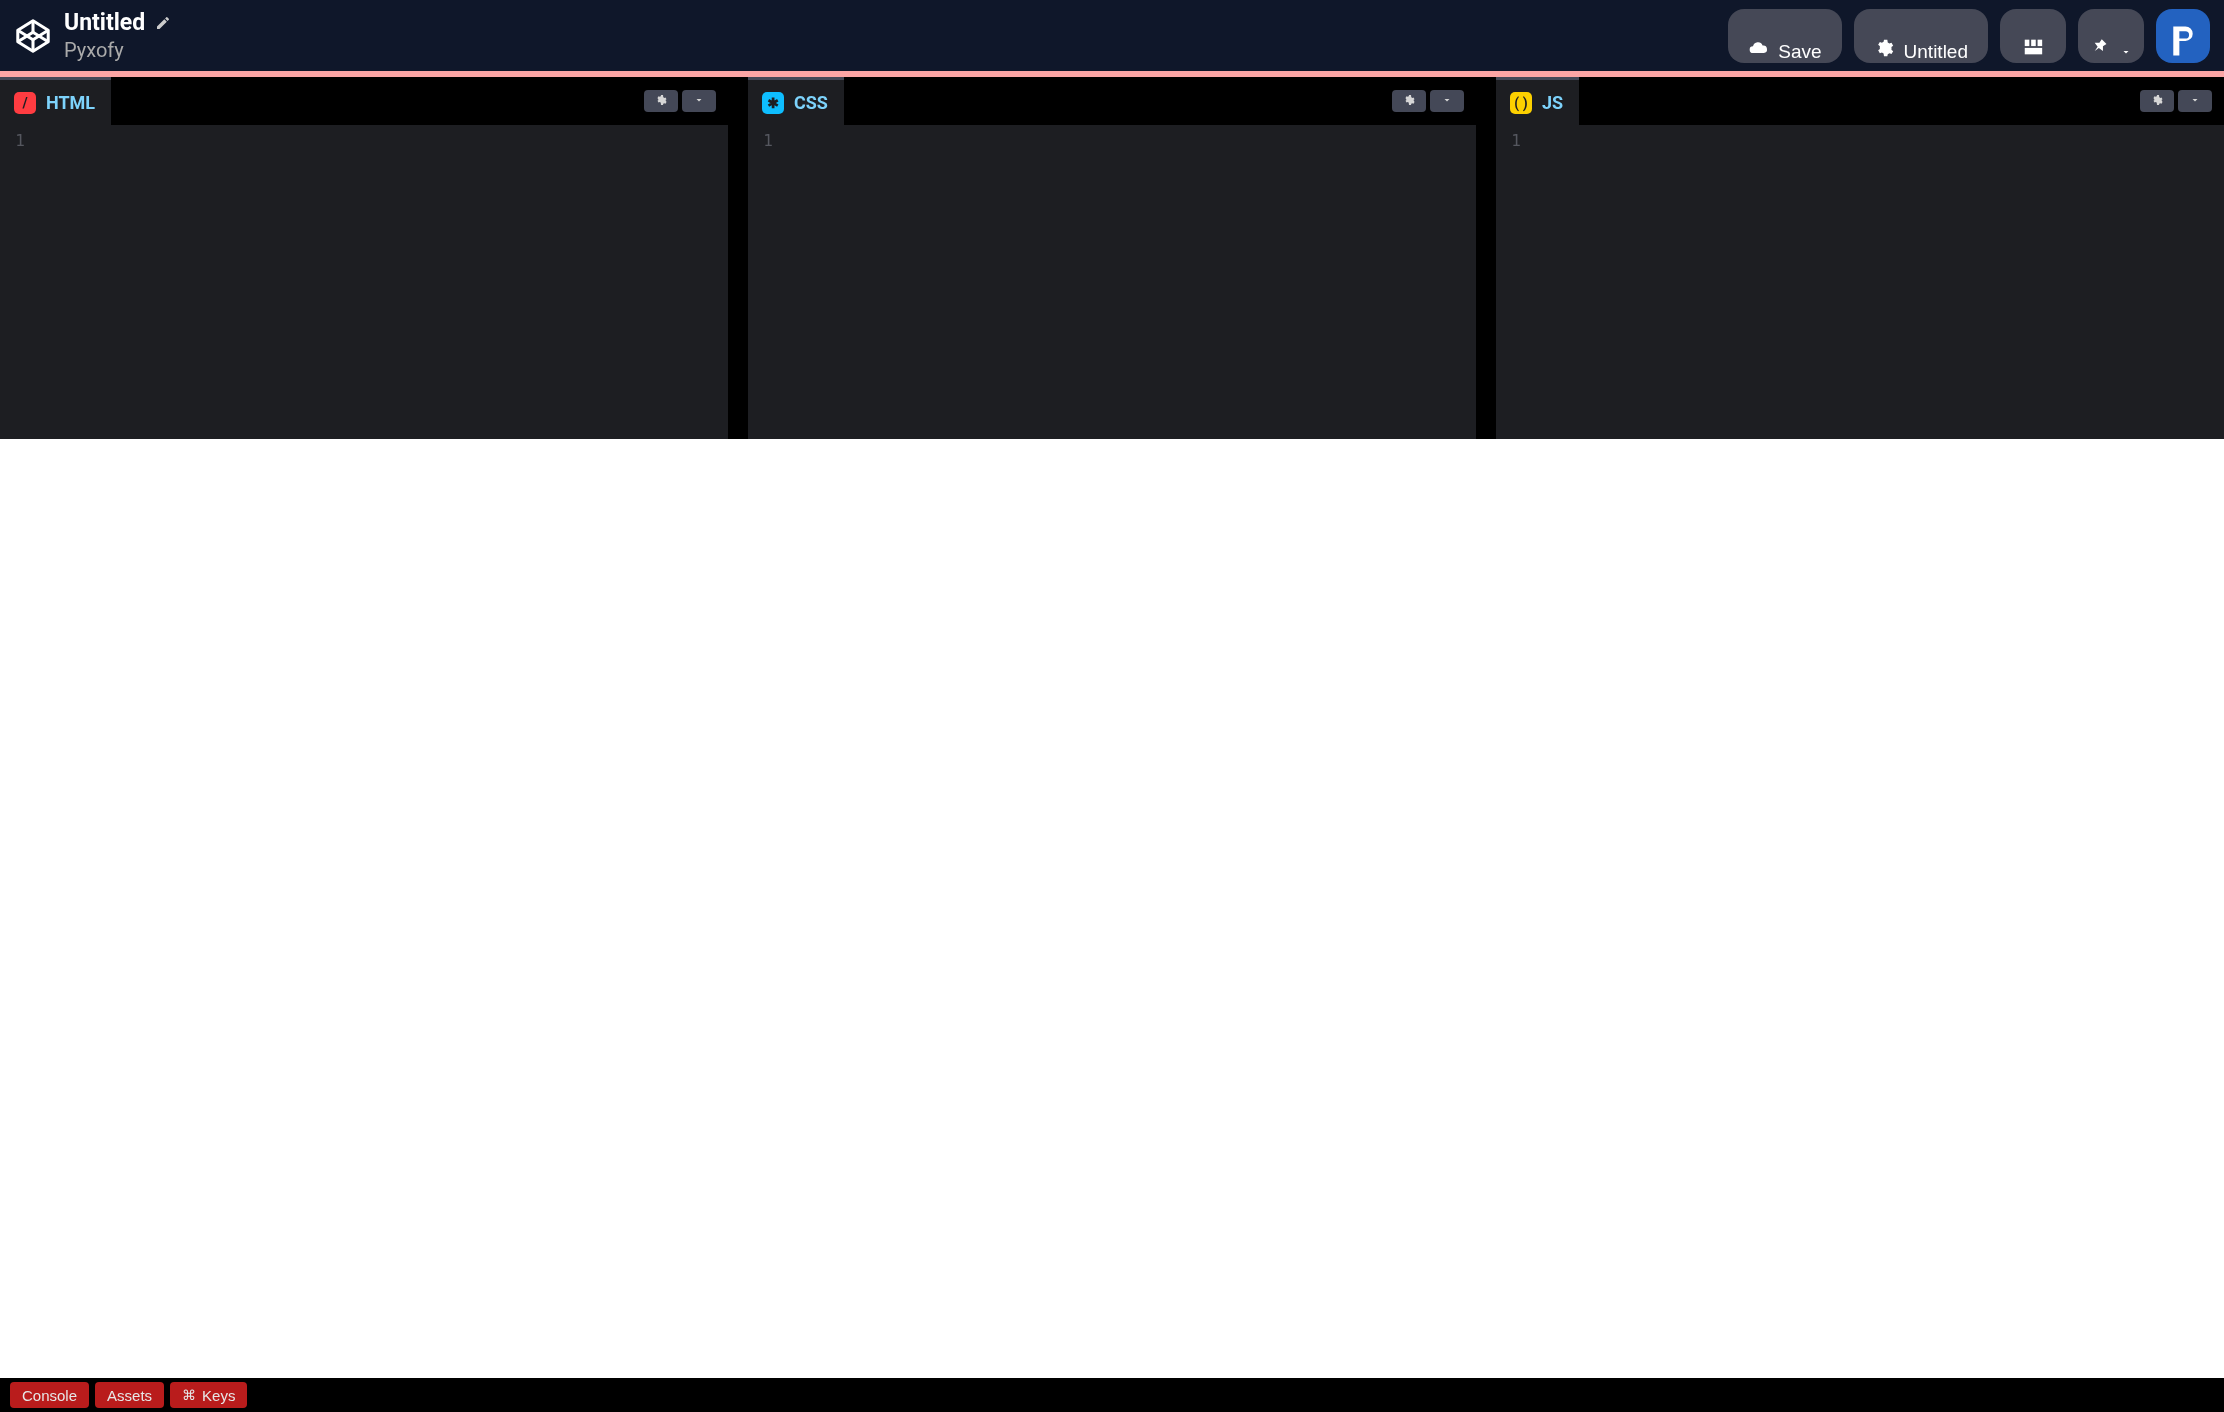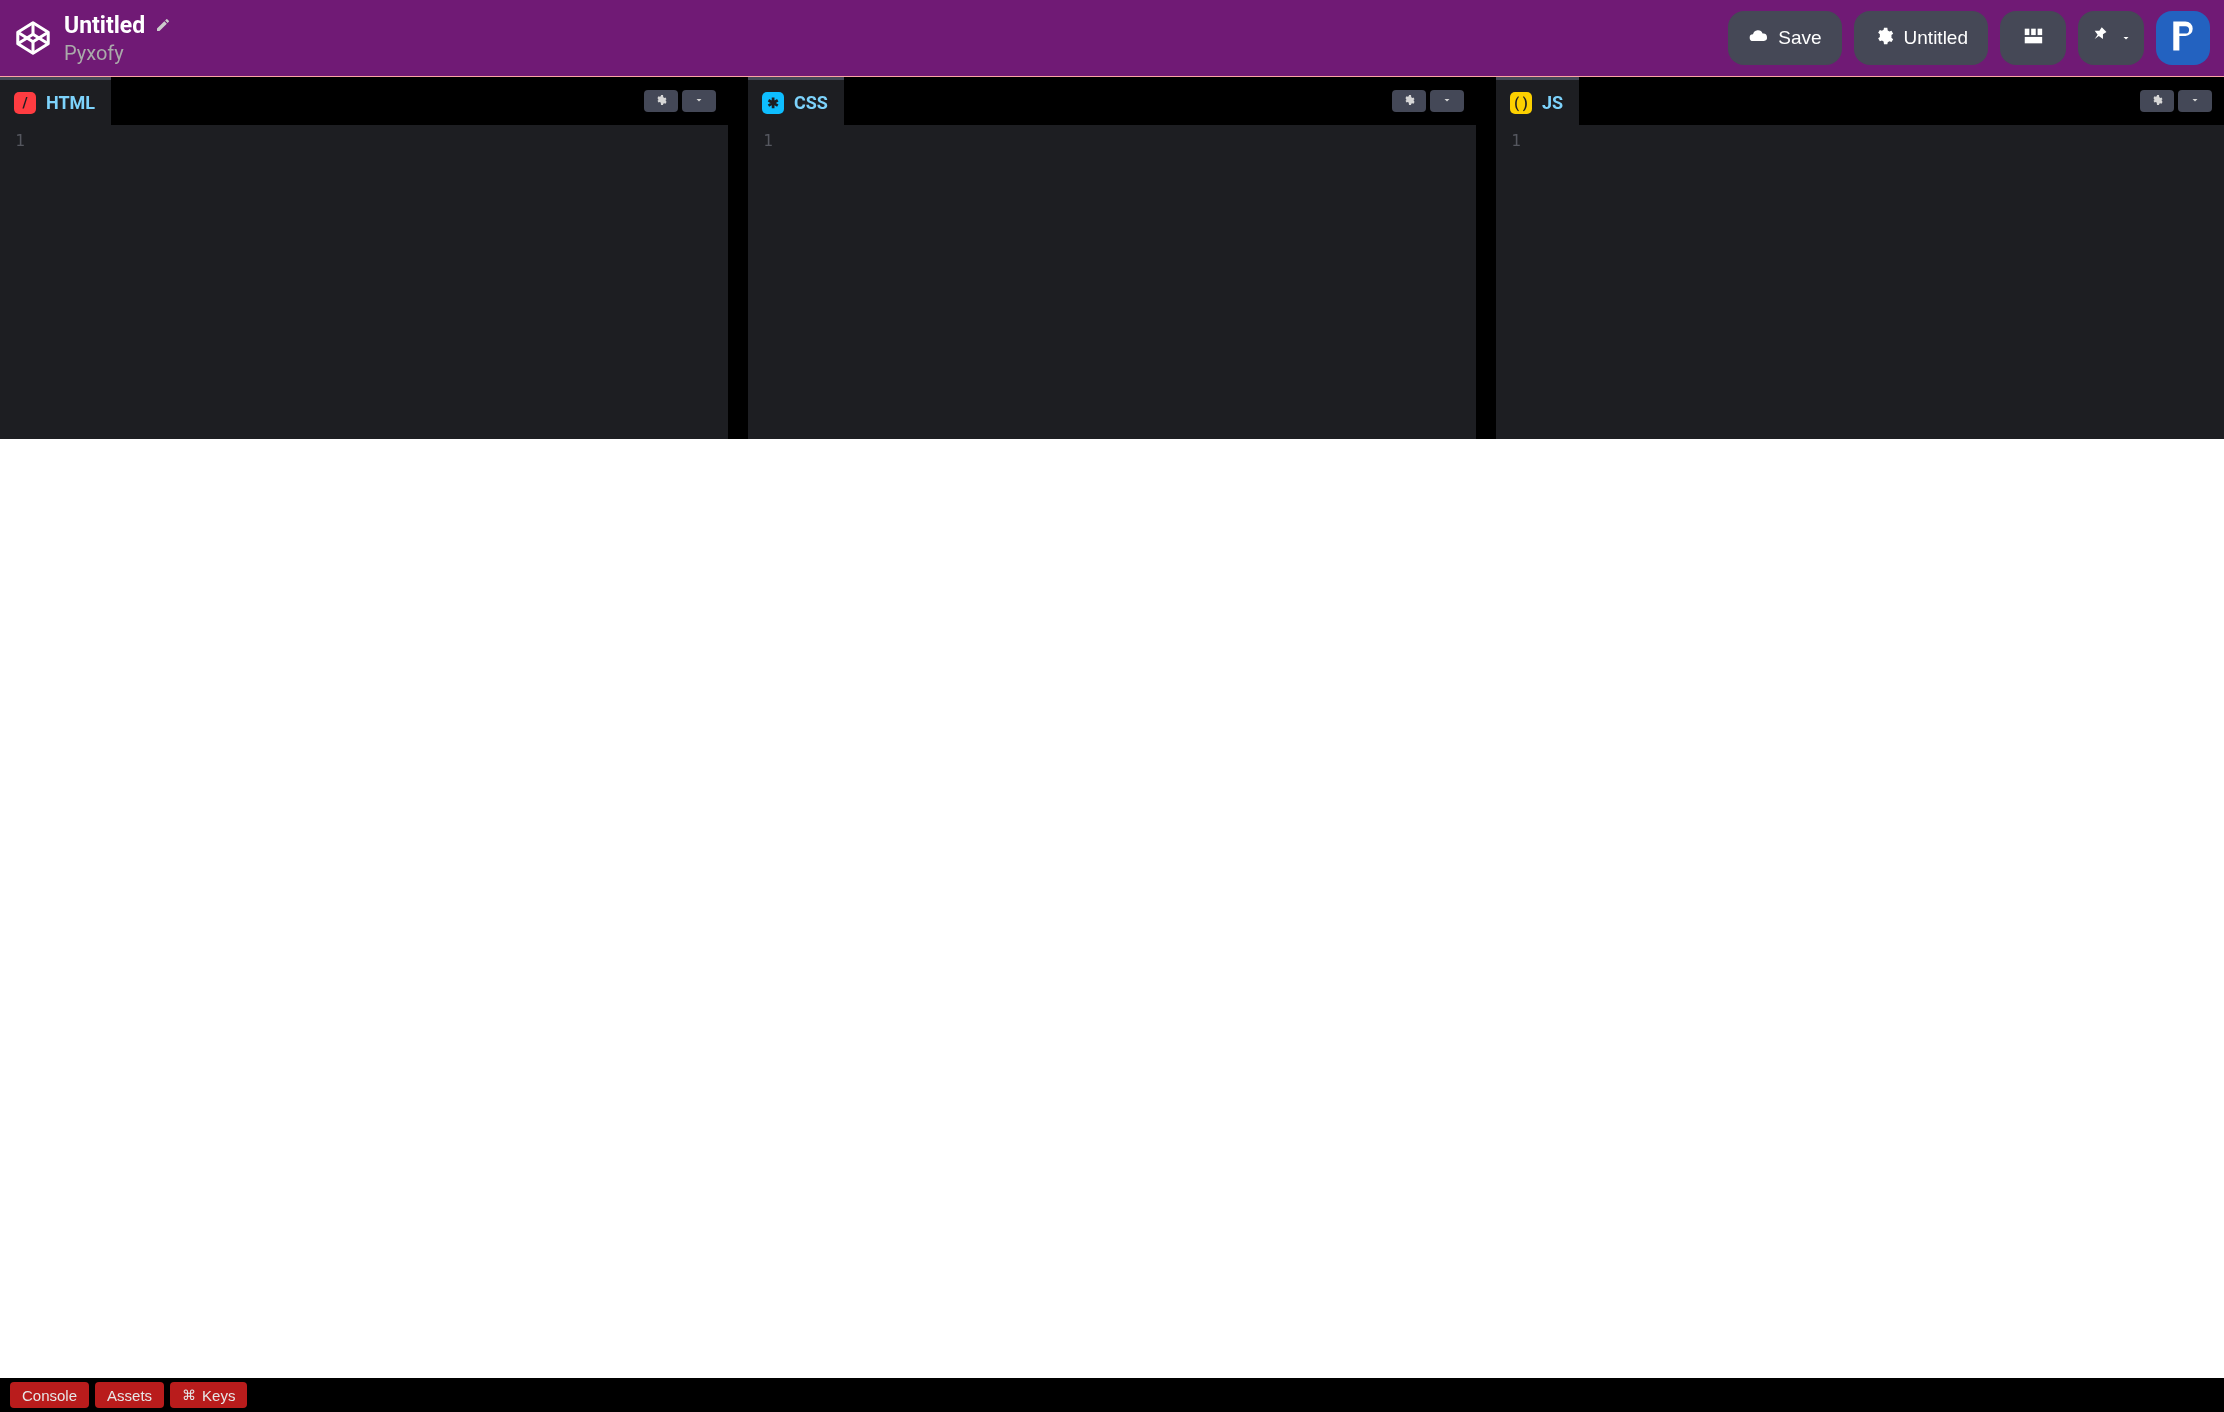--- a/index.html
+++ b/index.html
@@ -13,23 +13,23 @@
     height: 100vh;
     overflow: hidden;
   }
 
   
   .header {
     display: flex;
     align-items: center;
     justify-content: space-between;
     padding: 10px 14px;
-    background: #701a75;
+    background: #0f172a;
     height: 77px;
-    border-bottom: 1px solid #fca5a5;
+    border-bottom: 6px solid #fca5a5;
   }
   .header-left {
     display: flex;
     align-items: center;
     gap: 12px;
   }
   .logo {
     width: 38px;
     height: 38px;
     color: #fff;
@@ -64,21 +64,21 @@
     gap: 12px;
   }
   .btn {
     background: #454856;
     color: #fff;
     border: none;
     border-radius: 16px;
     padding: 0 20px;
     height: 54px;
     display: flex;
-    align-items: center;
+    align-items: flex-end;
     gap: 10px;
     font-size: 19px;
     cursor: pointer;
   }
   .btn-icon-only {
     padding: 0;
     width: 66px;
     justify-content: center;
   }
   .btn-avatar {

